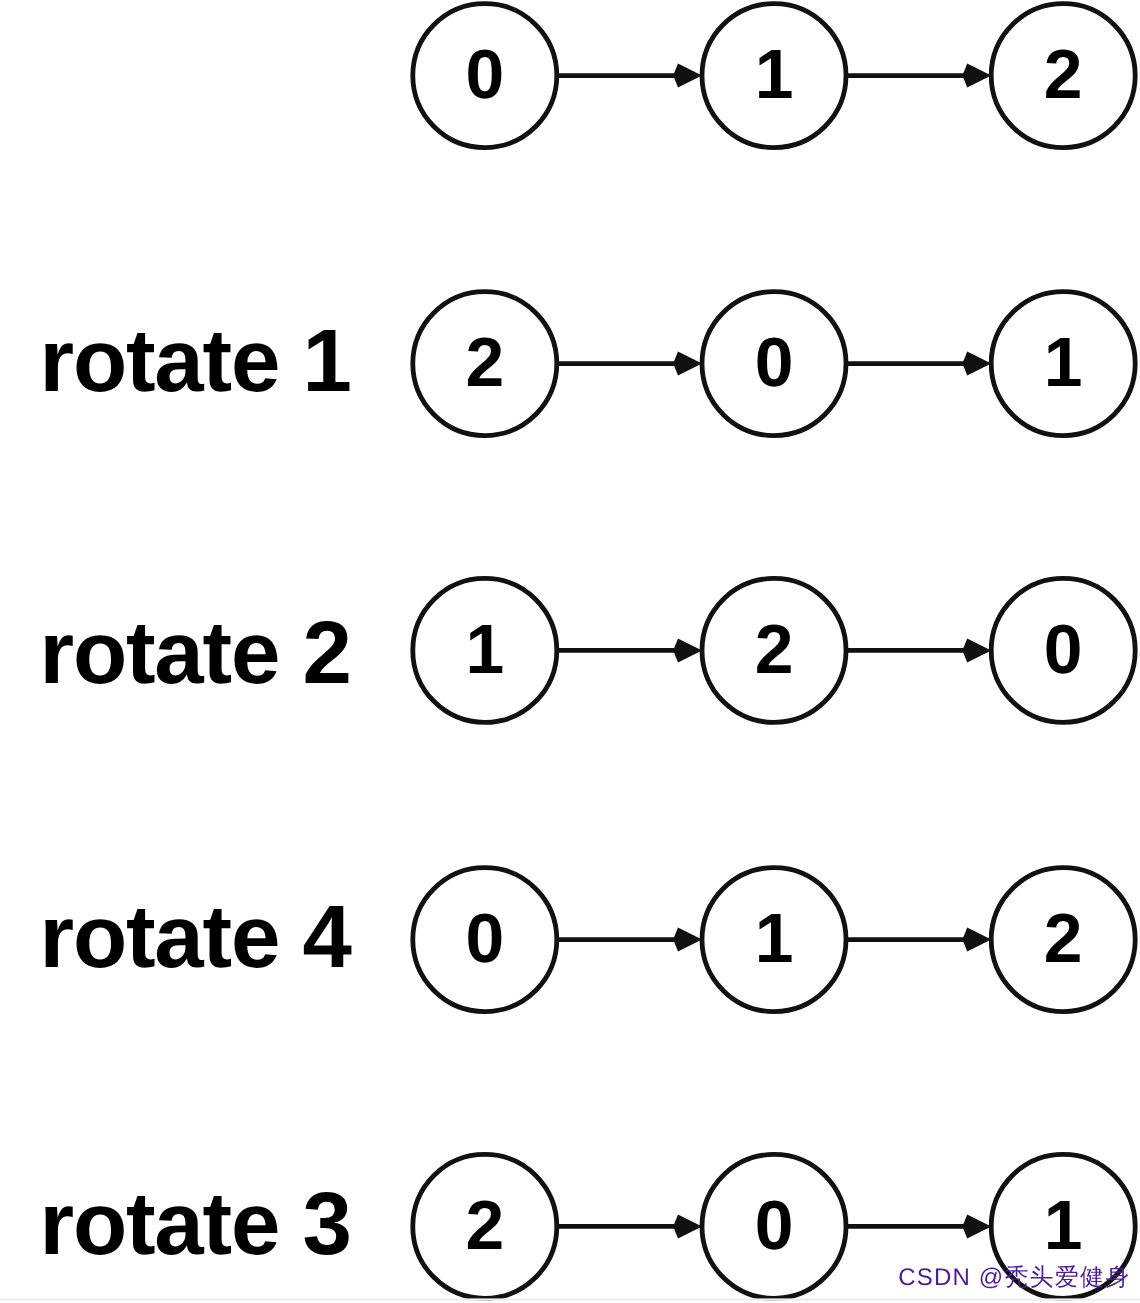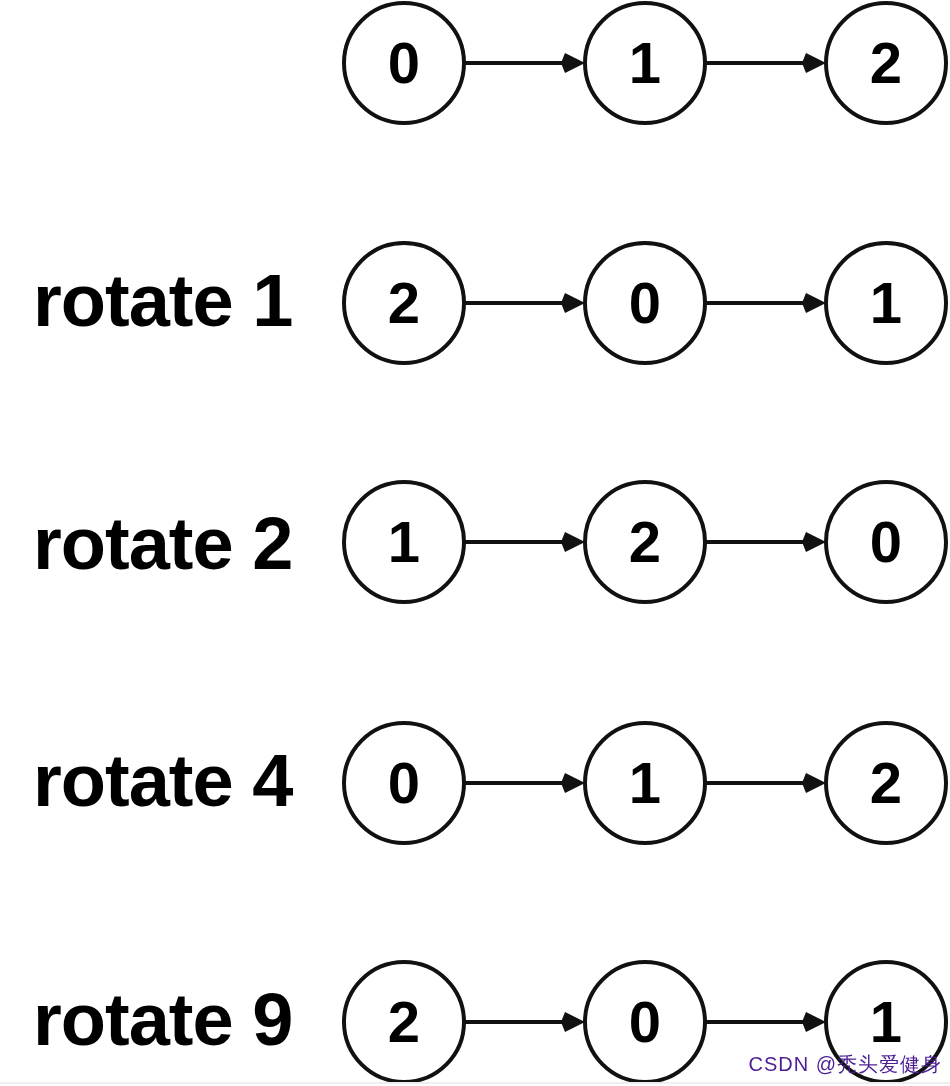--- a/index.html
+++ b/index.html
@@ -178,21 +178,21 @@
           <span class="node-label">0</span>
         </div>
         <div class="node" style="width: 124px; height: 124px; left: 583px; top: 13px;">
           <span class="node-label">1</span>
         </div>
         <div class="node" style="width: 124px; height: 124px; left: 824px; top: 13px;">
           <span class="node-label">2</span>
         </div>
       </div>
       <div class="diagram-row" style="top: 947px;">
-        <div class="row-label" style="top: 36px;">rotate 9</div>
+        <div class="row-label" style="top: 36px;">rotate 3</div>
         <div class="edge" style="left: 464px; top: 60px; width: 121px;">
           <svg width="121" height="30" viewBox="0 0 121 30">
             <line x1="0" y1="15" x2="104" y2="15" stroke="#111111" stroke-width="4"></line>
             <polygon points="101,5 121,15 101,25 97,15" fill="#111111"></polygon>
           </svg>
         </div>
         <div class="edge" style="left: 705px; top: 60px; width: 121px;">
           <svg width="121" height="30" viewBox="0 0 121 30">
             <line x1="0" y1="15" x2="104" y2="15" stroke="#111111" stroke-width="4"></line>
             <polygon points="101,5 121,15 101,25 97,15" fill="#111111"></polygon>

